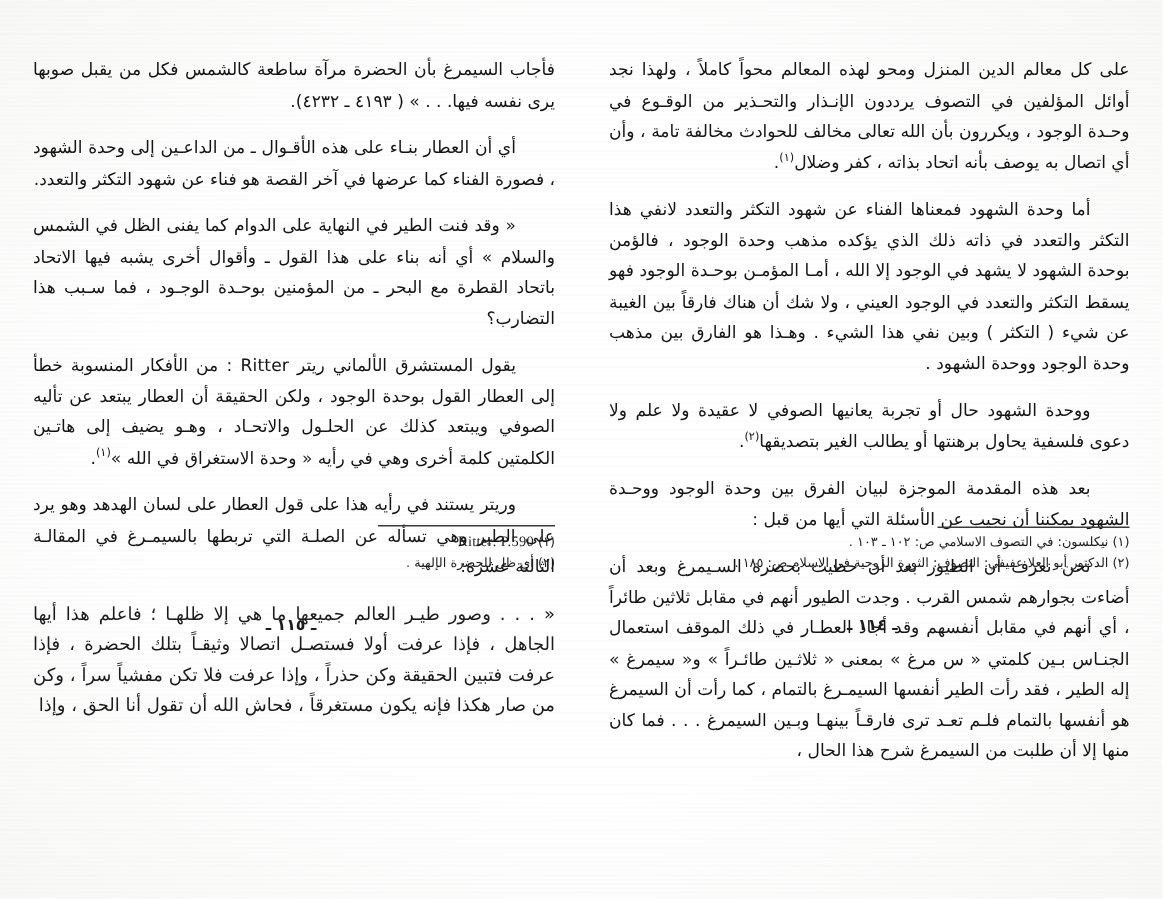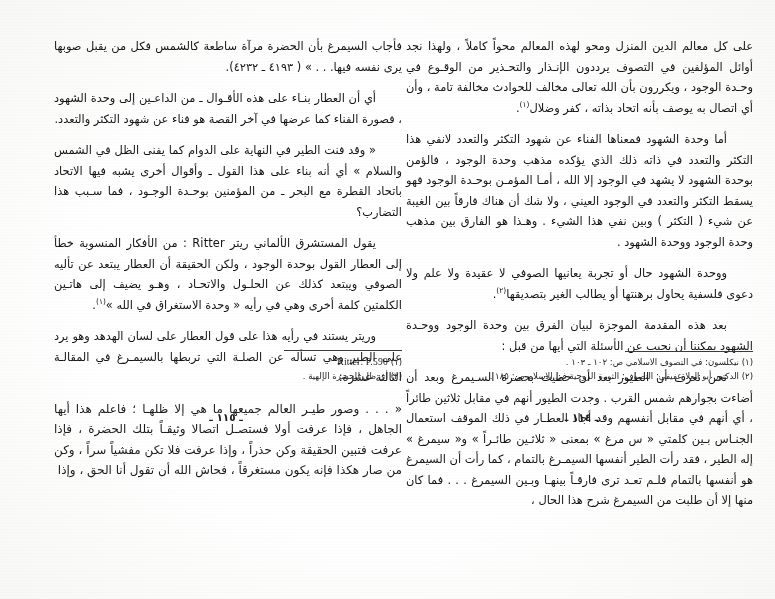--- a/index.html
+++ b/index.html
@@ -23,21 +23,20 @@
     background-image:
       radial-gradient(ellipse at 50% 50%, #ffffff 55%, #f7f7f5 100%);
   }
   .page {
     position: absolute;
     top: 0;
     height: 447px;
     box-sizing: border-box;
     direction: rtl;
     text-align: justify;
-    margin-left: 32px;
   }
   .page-right {           
     right: 0;
     width: 387px;
     padding: 36px 22px 0 18px;
   }
   .page-left {            
     left: 0;
     width: 388px;
     padding: 36px 18px 0 22px;

